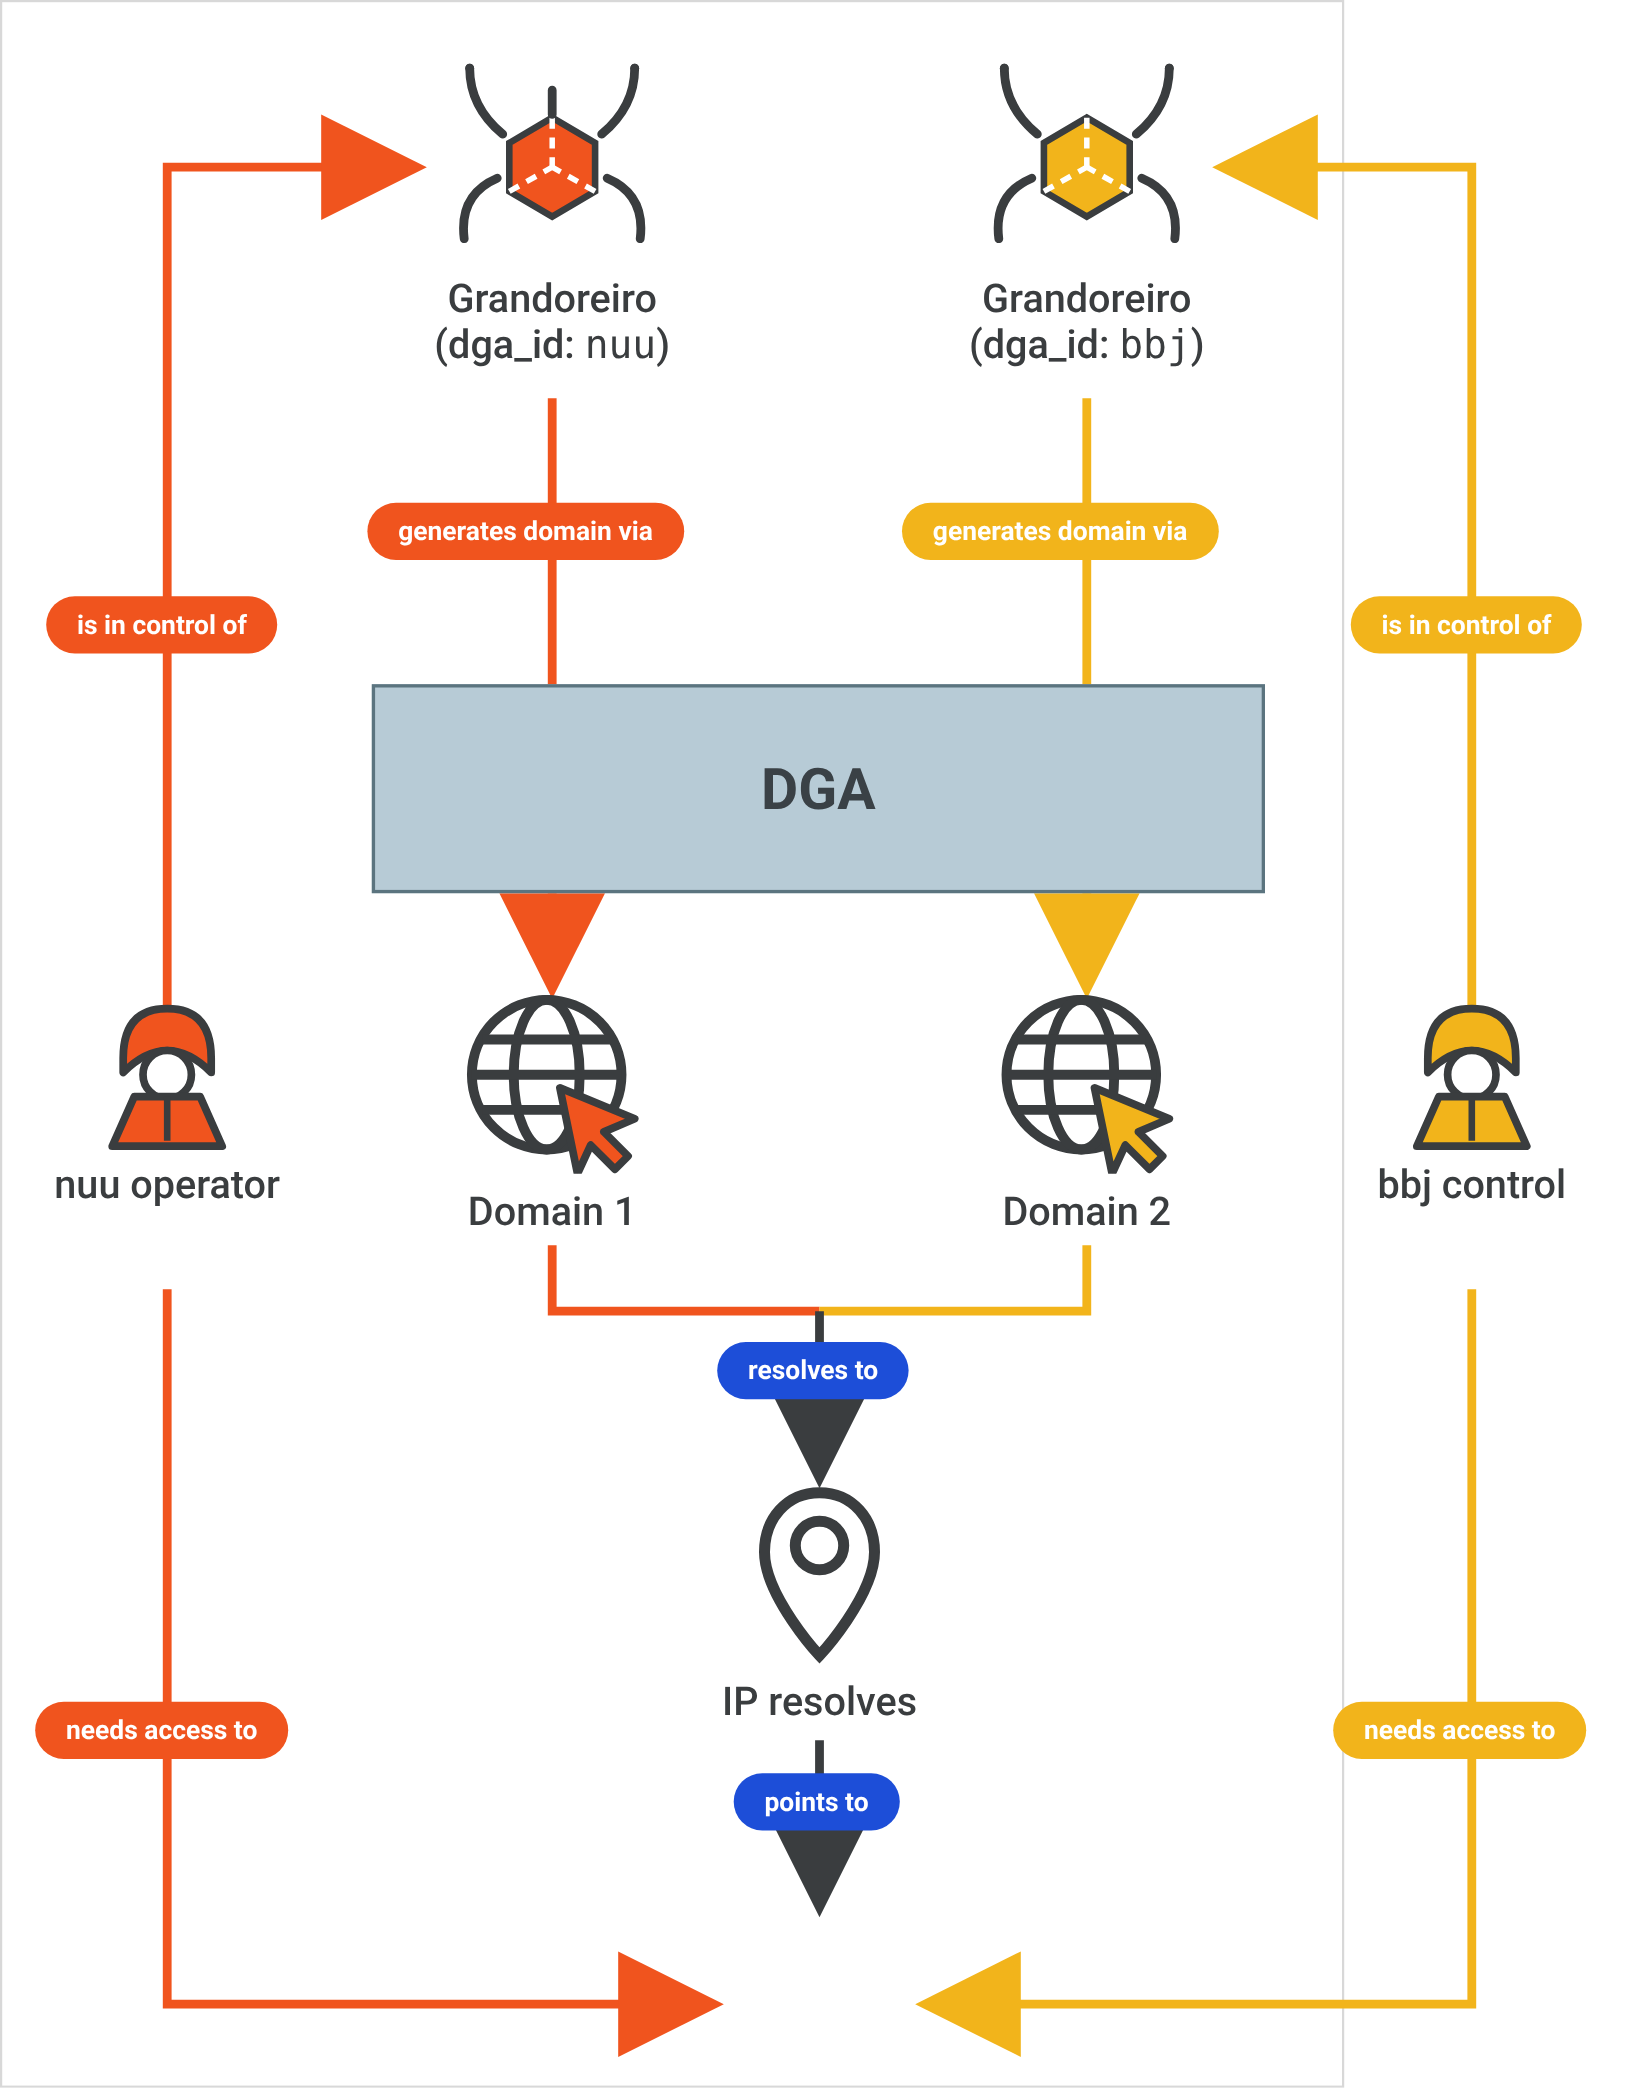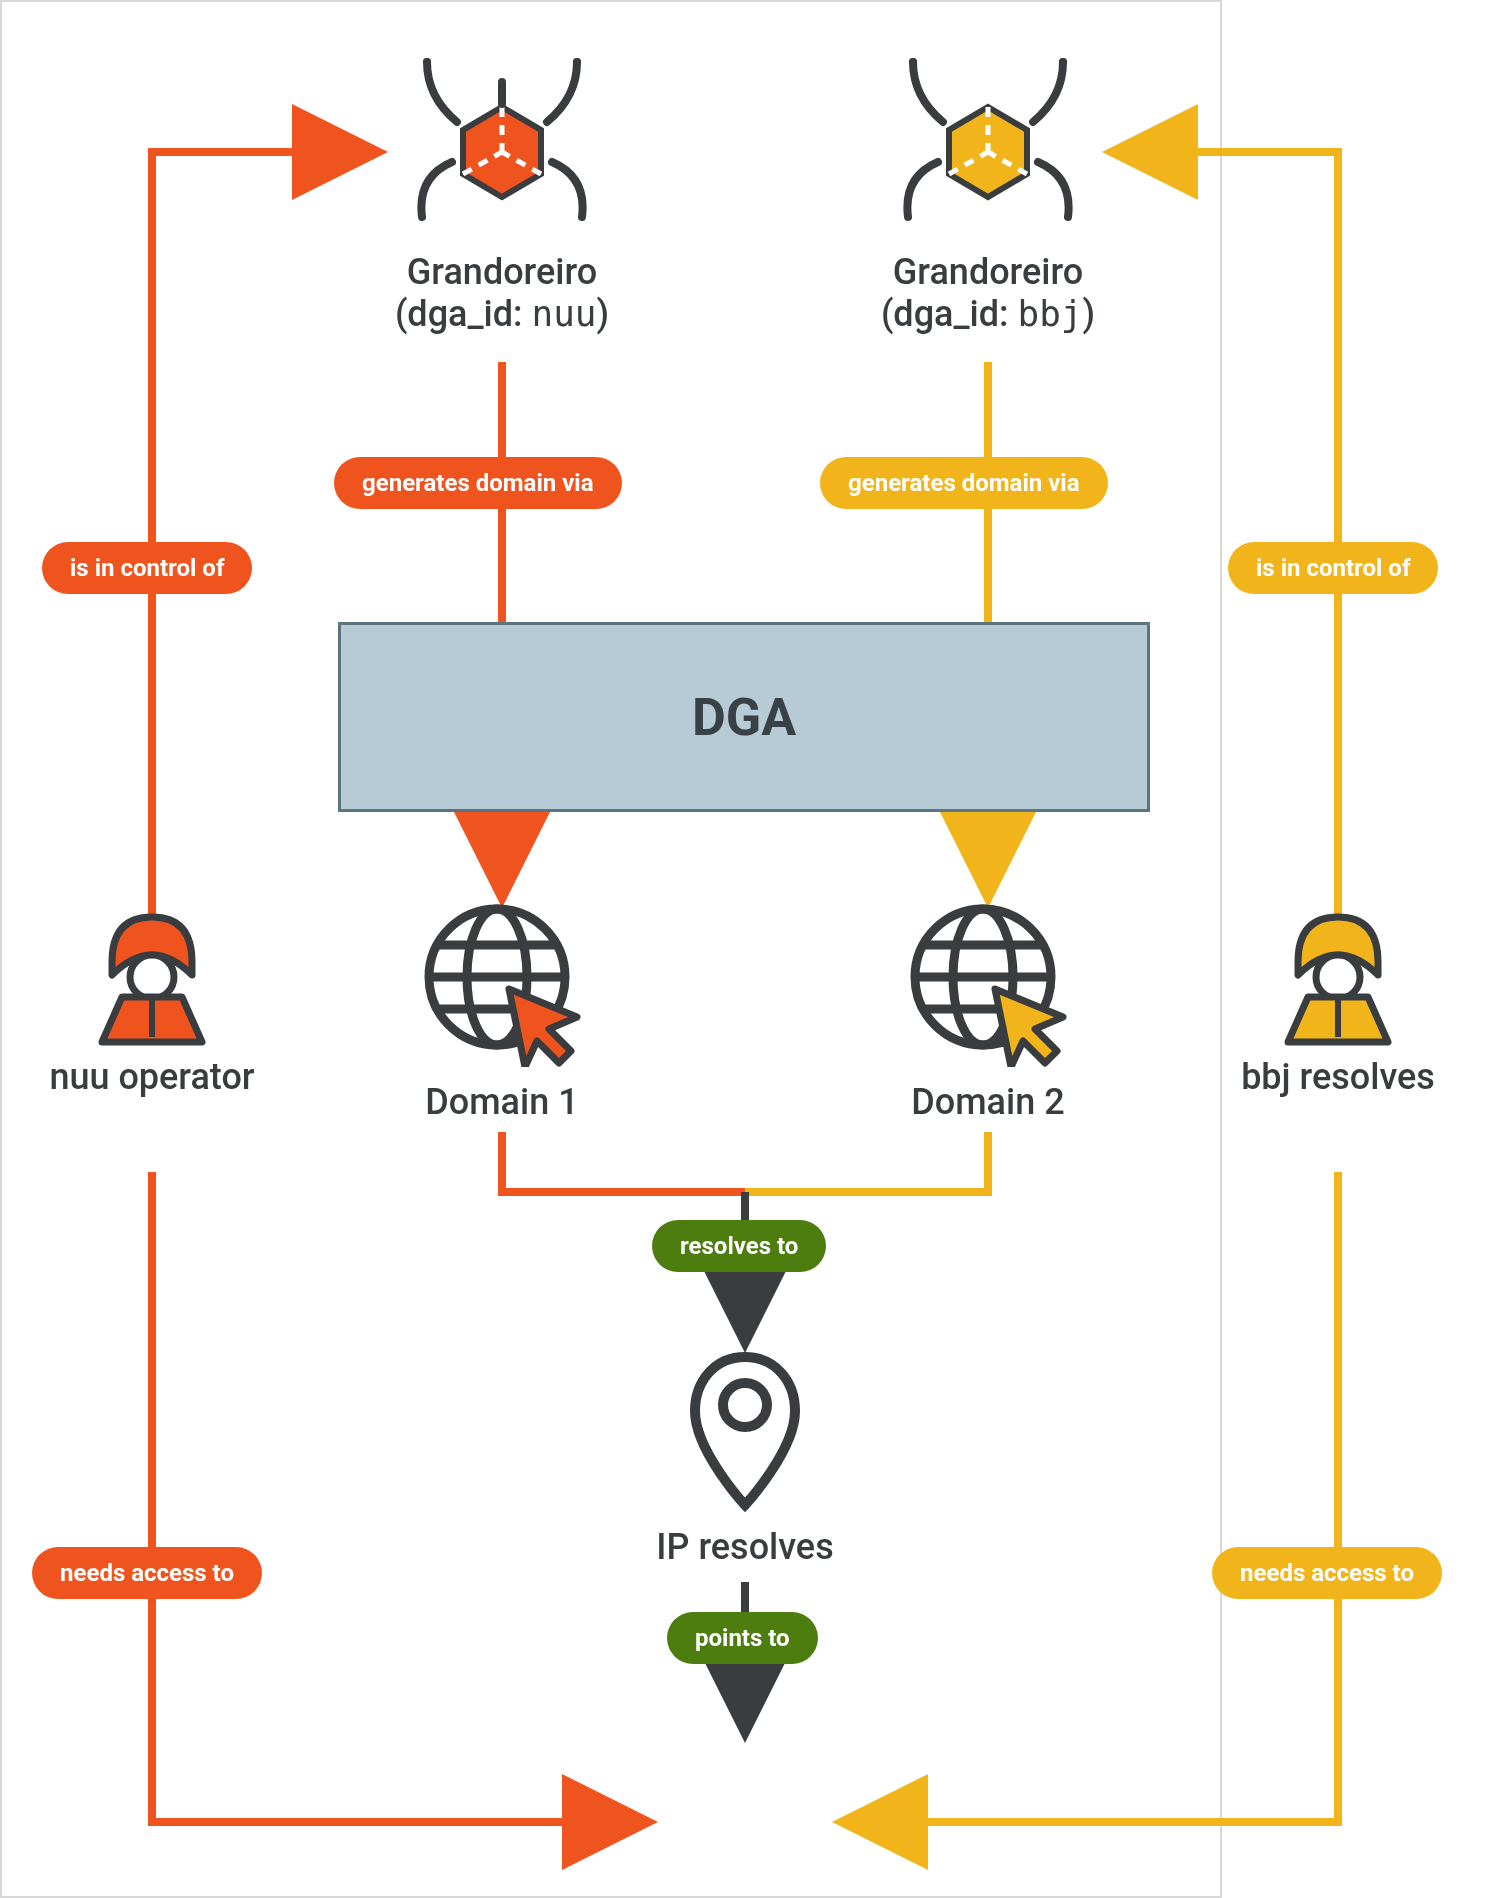--- a/index.html
+++ b/index.html
@@ -31,21 +31,21 @@
     position: absolute;
     color: #fff;
     font-size: 24px;
     font-weight: 700;
     padding: 12px 28px;
     border-radius: 999px;
     white-space: nowrap;
   }
   .pill.orange { background: #f0541e; }
   .pill.amber  { background: #f2b41b; }
-  .pill.dark   { background: #4d7c0f; }
+  .pill.dark   { background: #1d4ed8; }
   
   .dga-box {
     position: absolute;
     background: #b7cbd6;
     border: 3px solid #5b747f;
     box-sizing: border-box;
     display: flex;
     align-items: center;
     justify-content: center;
     font-size: 52px;
@@ -194,21 +194,21 @@
     <line x1="75" y1="100" x2="75" y2="140" stroke="#3a3d3f" stroke-width="6"></line>
   </svg>
   <div class="txt" style="left:30px; top:1055px; width:240px">nuu operator</div>
 
   <svg class="abs" style="left:1261px; top:895px" width="150" height="150">
     <path d="M35 65 Q35 20 75 20 Q115 20 115 65 L115 78 Q95 58 75 58 Q55 58 35 78 Z" fill="#f2b41b" stroke="#3a3d3f" stroke-width="7" stroke-linejoin="round"></path>
     <circle cx="75" cy="80" r="22" fill="#fff" stroke="#3a3d3f" stroke-width="7"></circle>
     <path d="M25 145 L45 100 L105 100 L125 145 Z" fill="#f2b41b" stroke="#3a3d3f" stroke-width="7" stroke-linejoin="round"></path>
     <line x1="75" y1="100" x2="75" y2="140" stroke="#3a3d3f" stroke-width="6"></line>
   </svg>
-  <div class="txt" style="left:1216px; top:1055px; width:240px">bbj resolves</div>
+  <div class="txt" style="left:1216px; top:1055px; width:240px">bbj control</div>
 
   <div class="pill orange" style="left:40px;  top:540px">is in control of</div>
   <div class="pill amber" style="left:1226px; top:540px">is in control of</div>
 
   <div class="pill dark" style="left:650px; top:1218px">resolves to</div>
 
   <svg class="abs" style="left:683px; top:1345px" width="120" height="170">
     <path d="M60 10 C90 10 110 34 110 64 C110 104 60 158 60 158 C60 158 10 104 10 64 C10 34 30 10 60 10 Z" class="stroke-dark" stroke-width="10" fill="#fff"></path>
     <circle cx="60" cy="58" r="22" class="stroke-dark" stroke-width="10" fill="#fff"></circle>
   </svg>

